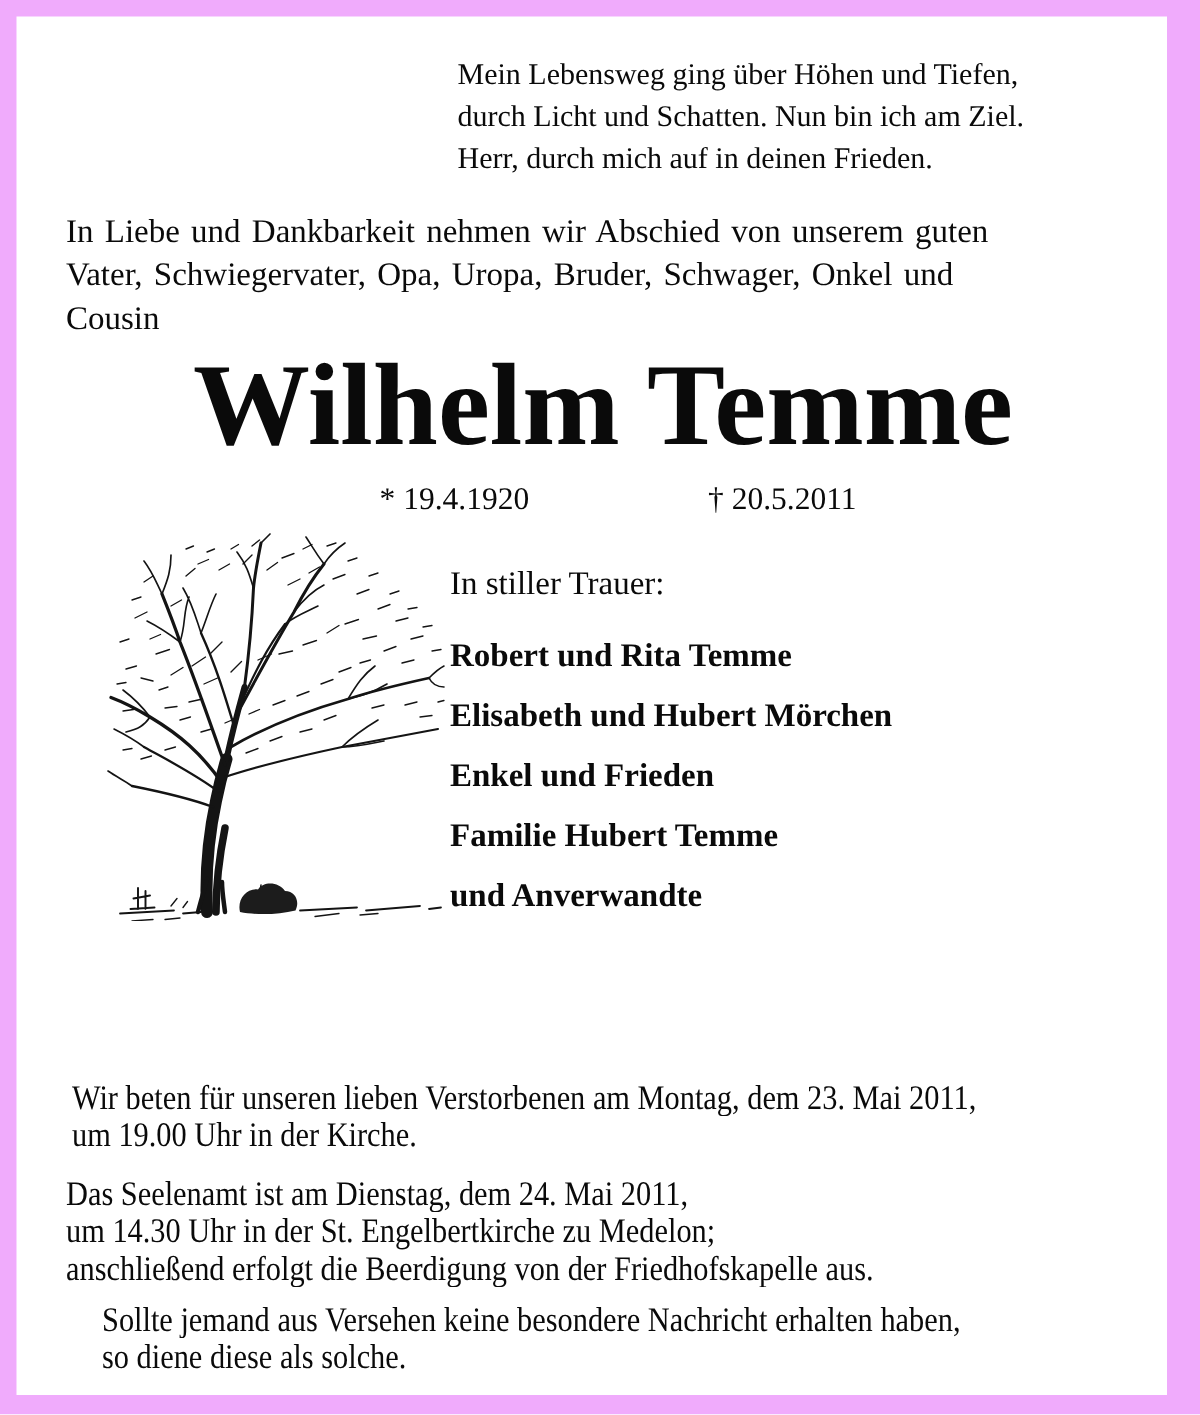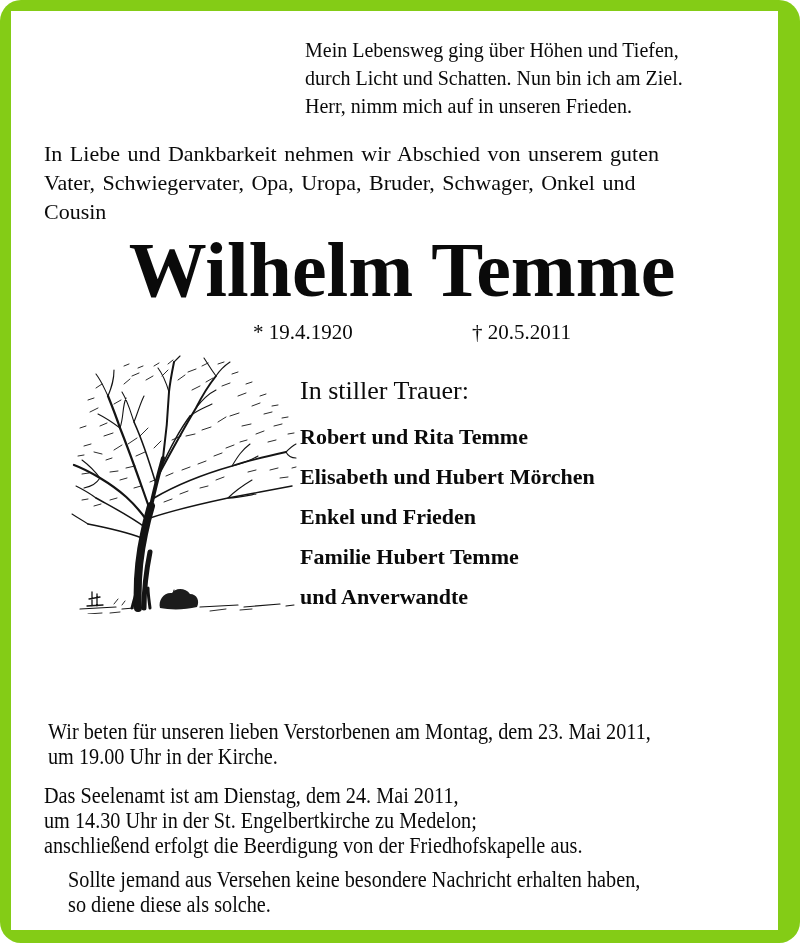--- a/index.html
+++ b/index.html
@@ -1,25 +1,24 @@
 <!DOCTYPE html>
 <html><head>
 <meta charset="utf-8">
 <style>
   html, body { margin:0; padding:0; background:#ffffff; }
   * { box-sizing:border-box; }
 
   .frame {
     position:relative;
     width:800px; height:943px;
-    background:#84cc16;
+    background:#f0abfc;
     font-family:"Liberation Serif","DejaVu Serif",serif;
     color:#0a0a0a;
     overflow:hidden;
-    border-radius:21px;
   }
   .paper {
     position:absolute;
     left:11px; top:11px;
     width:767px; height:919px;
     background:#ffffff;
   }
 
   .abs { position:absolute; }
 
@@ -45,21 +44,21 @@
   }
 
   .dates { left:0; top:320px; width:676px; height:30px; font-size:21px; }
   .birth { position:absolute; left:253px; top:0; }
   .death { position:absolute; left:472px; top:0; }
 
   .tree { left:70px; top:352px; }
 
   .mourning-heading {
     left:300px; top:376px;
-    font-size:26px;
+    font-size:22px;
     white-space:nowrap;
   }
   .mourners {
     left:300px; top:417px;
     font-size:22px; font-weight:700; line-height:40px;
     white-space:nowrap;
   }
 
   .dateline {
     left:44px; top:658px;
@@ -80,21 +79,21 @@
 </style>
 </head>
 <body>
 
 <div class="frame">
   <div class="paper"></div>
 
   <div class="abs epigraph">
     <div>Mein Lebensweg ging über Höhen und Tiefen,</div>
     <div>durch Licht und Schatten. Nun bin ich am Ziel.</div>
-    <div>Herr, nimm mich auf in unseren Frieden.</div>
+    <div>Herr, durch mich auf in deinen Frieden.</div>
   </div>
 
   <div class="abs intro">
     <div>In Liebe und Dankbarkeit nehmen wir Abschied von unserem guten</div>
     <div>Vater, Schwiegervater, Opa, Uropa, Bruder, Schwager, Onkel und</div>
     <div>Cousin</div>
   </div>
 
   <div class="abs deceased-name">Wilhelm Temme</div>
 

